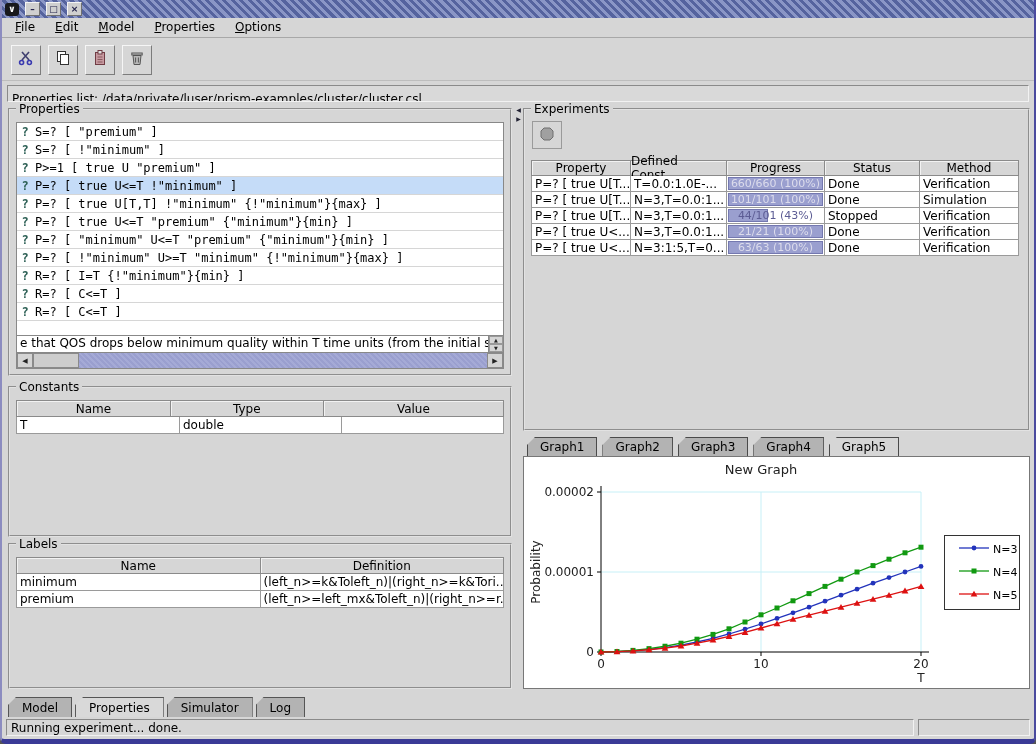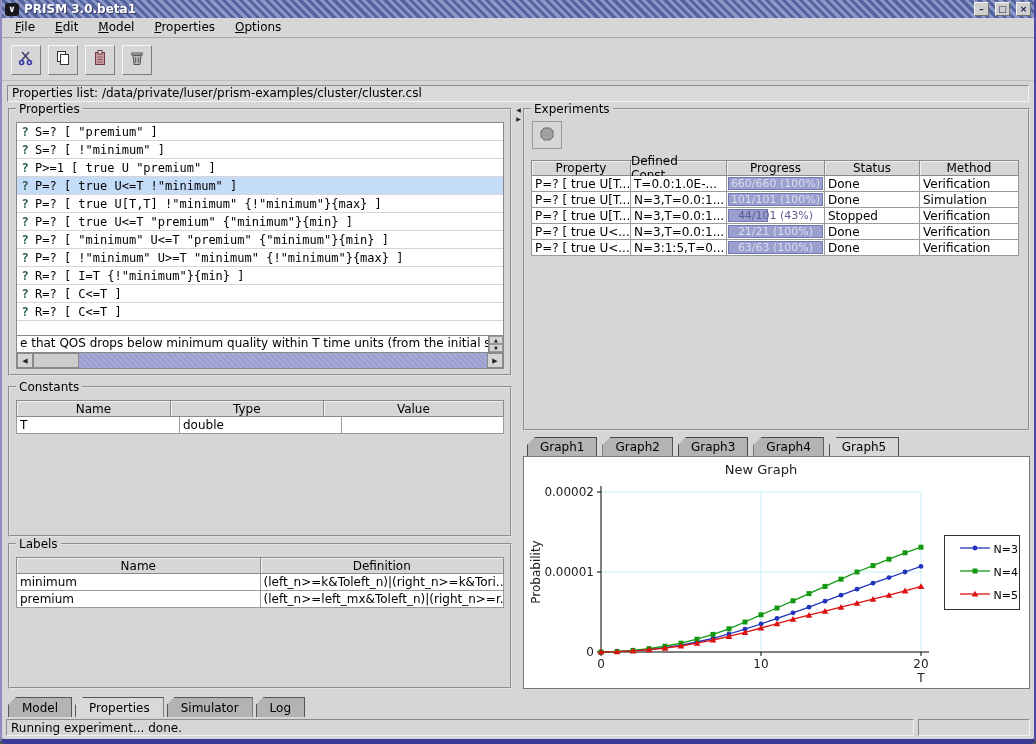--- a/index.html
+++ b/index.html
@@ -23,21 +23,21 @@
 
   
   .menubar { position:absolute; top:18px; left:0; right:0; height:20px; display:flex; gap:20px;
     padding:2px 13px; border-bottom:1px solid #a8a8a8; background:#d6d6d6; }
   .menu-item { cursor:default; }
   .toolbar { position:absolute; top:39px; left:0; right:0; height:42px; display:flex; gap:7px;
     align-items:center; padding:0 9px; border-bottom:1px solid #bdbdbd; }
   .tool-btn { width:30px; height:30px; background:#d6d6d6; border:1px solid;
     border-color:#f6f6f6 #7c7c7c #7c7c7c #f6f6f6; display:flex; align-items:center; justify-content:center; }
   .pathbar { position:absolute; top:85px; left:5px; right:5px; height:17px; background:#d9d9d9;
-    border:1px solid; border-color:#8a8a8a #f2f2f2 #f2f2f2 #8a8a8a; padding:0 4px;
+    border:1px solid; border-color:#8a8a8a #f2f2f2 #f2f2f2 #8a8a8a; padding:6px 4px;
     font-size:12px; white-space:nowrap; overflow:hidden; }
 
   
   .group { position:absolute; border:2px groove #e2e2e2; }
   .g-label { position:absolute; top:-8px; left:6px; background:#d6d6d6; padding:0 3px; font-size:12px; }
   #g-properties { left:6px;  top:108px; width:504px; height:268px; }
   #g-constants  { left:6px;  top:386px; width:504px; height:151px; }
   #g-labels     { left:6px;  top:543px; width:504px; height:146px;padding-left:22px; }
   #g-experiments{ left:521px; top:108px; width:507px; height:323px; }
   #graph-panel  { position:absolute; left:521px; top:437px; width:507px; height:252px; }
@@ -87,21 +87,21 @@
   .ptxt.dark { color:#5c5c94; }
 
   
   .gtabs { position:absolute; top:0; left:4px; height:19px; display:flex; gap:5px; }
   .gtab { padding:2px 12px 0; background:#b3b3b3; border:1px solid #4a4a4a; border-bottom:none;
     clip-path:polygon(8px 0,100% 0,100% 100%,0 100%,0 8px); font-size:12px; }
   .gtab.on { background:#d6d6d6; position:relative; z-index:3; }
   .graph-content { position:absolute; left:0; right:0; top:19px; bottom:0; background:#fff;
     border:1px solid #777; }
   .legend { position:absolute; left:420px; top:78px; width:76px; background:#fff;
-    border:1px solid #333; padding:7px 1px; display:flex; flex-direction:column; gap:10px;align-items:flex-end; }
+    border:1px solid #333; padding:7px 14px; display:flex; flex-direction:column; gap:10px; }
   .legend-item { display:flex; align-items:center; gap:4px; font-size:11px; }
 
   
   .ftabs { position:absolute; top:697px; left:6px; height:20px; display:flex; gap:3px; }
   .ftab { padding:3px 13px 0; background:#b3b3b3; border:1px solid #555; border-bottom:none;
     clip-path:polygon(8px 0,100% 0,100% 100%,0 100%,0 8px); font-size:12px; }
   .ftab.on { background:#d9d9d9; }
   .statusbar { position:absolute; top:719px; left:4px; right:4px; height:17px; display:flex; gap:4px; }
   .sunken { border:1px solid; border-color:#8a8a8a #f2f2f2 #f2f2f2 #8a8a8a; background:#d6d6d6;
     padding:0 4px; display:flex; align-items:center; white-space:nowrap; overflow:hidden; }
@@ -109,21 +109,20 @@
   .sb-side { width:112px; }
   u { text-decoration:underline; }
 </style>
 </head>
 <body>
 
 <div class="window">
 
   <div class="titlebar">
     <span class="win-icon">∨</span>
-    <span class="win-title">PRISM 3.0.beta1</span>
     <span class="win-btn">–</span>
     <span class="win-btn">□</span>
     <span class="win-btn">×</span>
   </div>
 
   <div class="menubar" id="menubar">
       <div class="menu-item"><u>F</u>ile</div>
       <div class="menu-item"><u>E</u>dit</div>
       <div class="menu-item"><u>M</u>odel</div>
       <div class="menu-item"><u>P</u>roperties</div>

